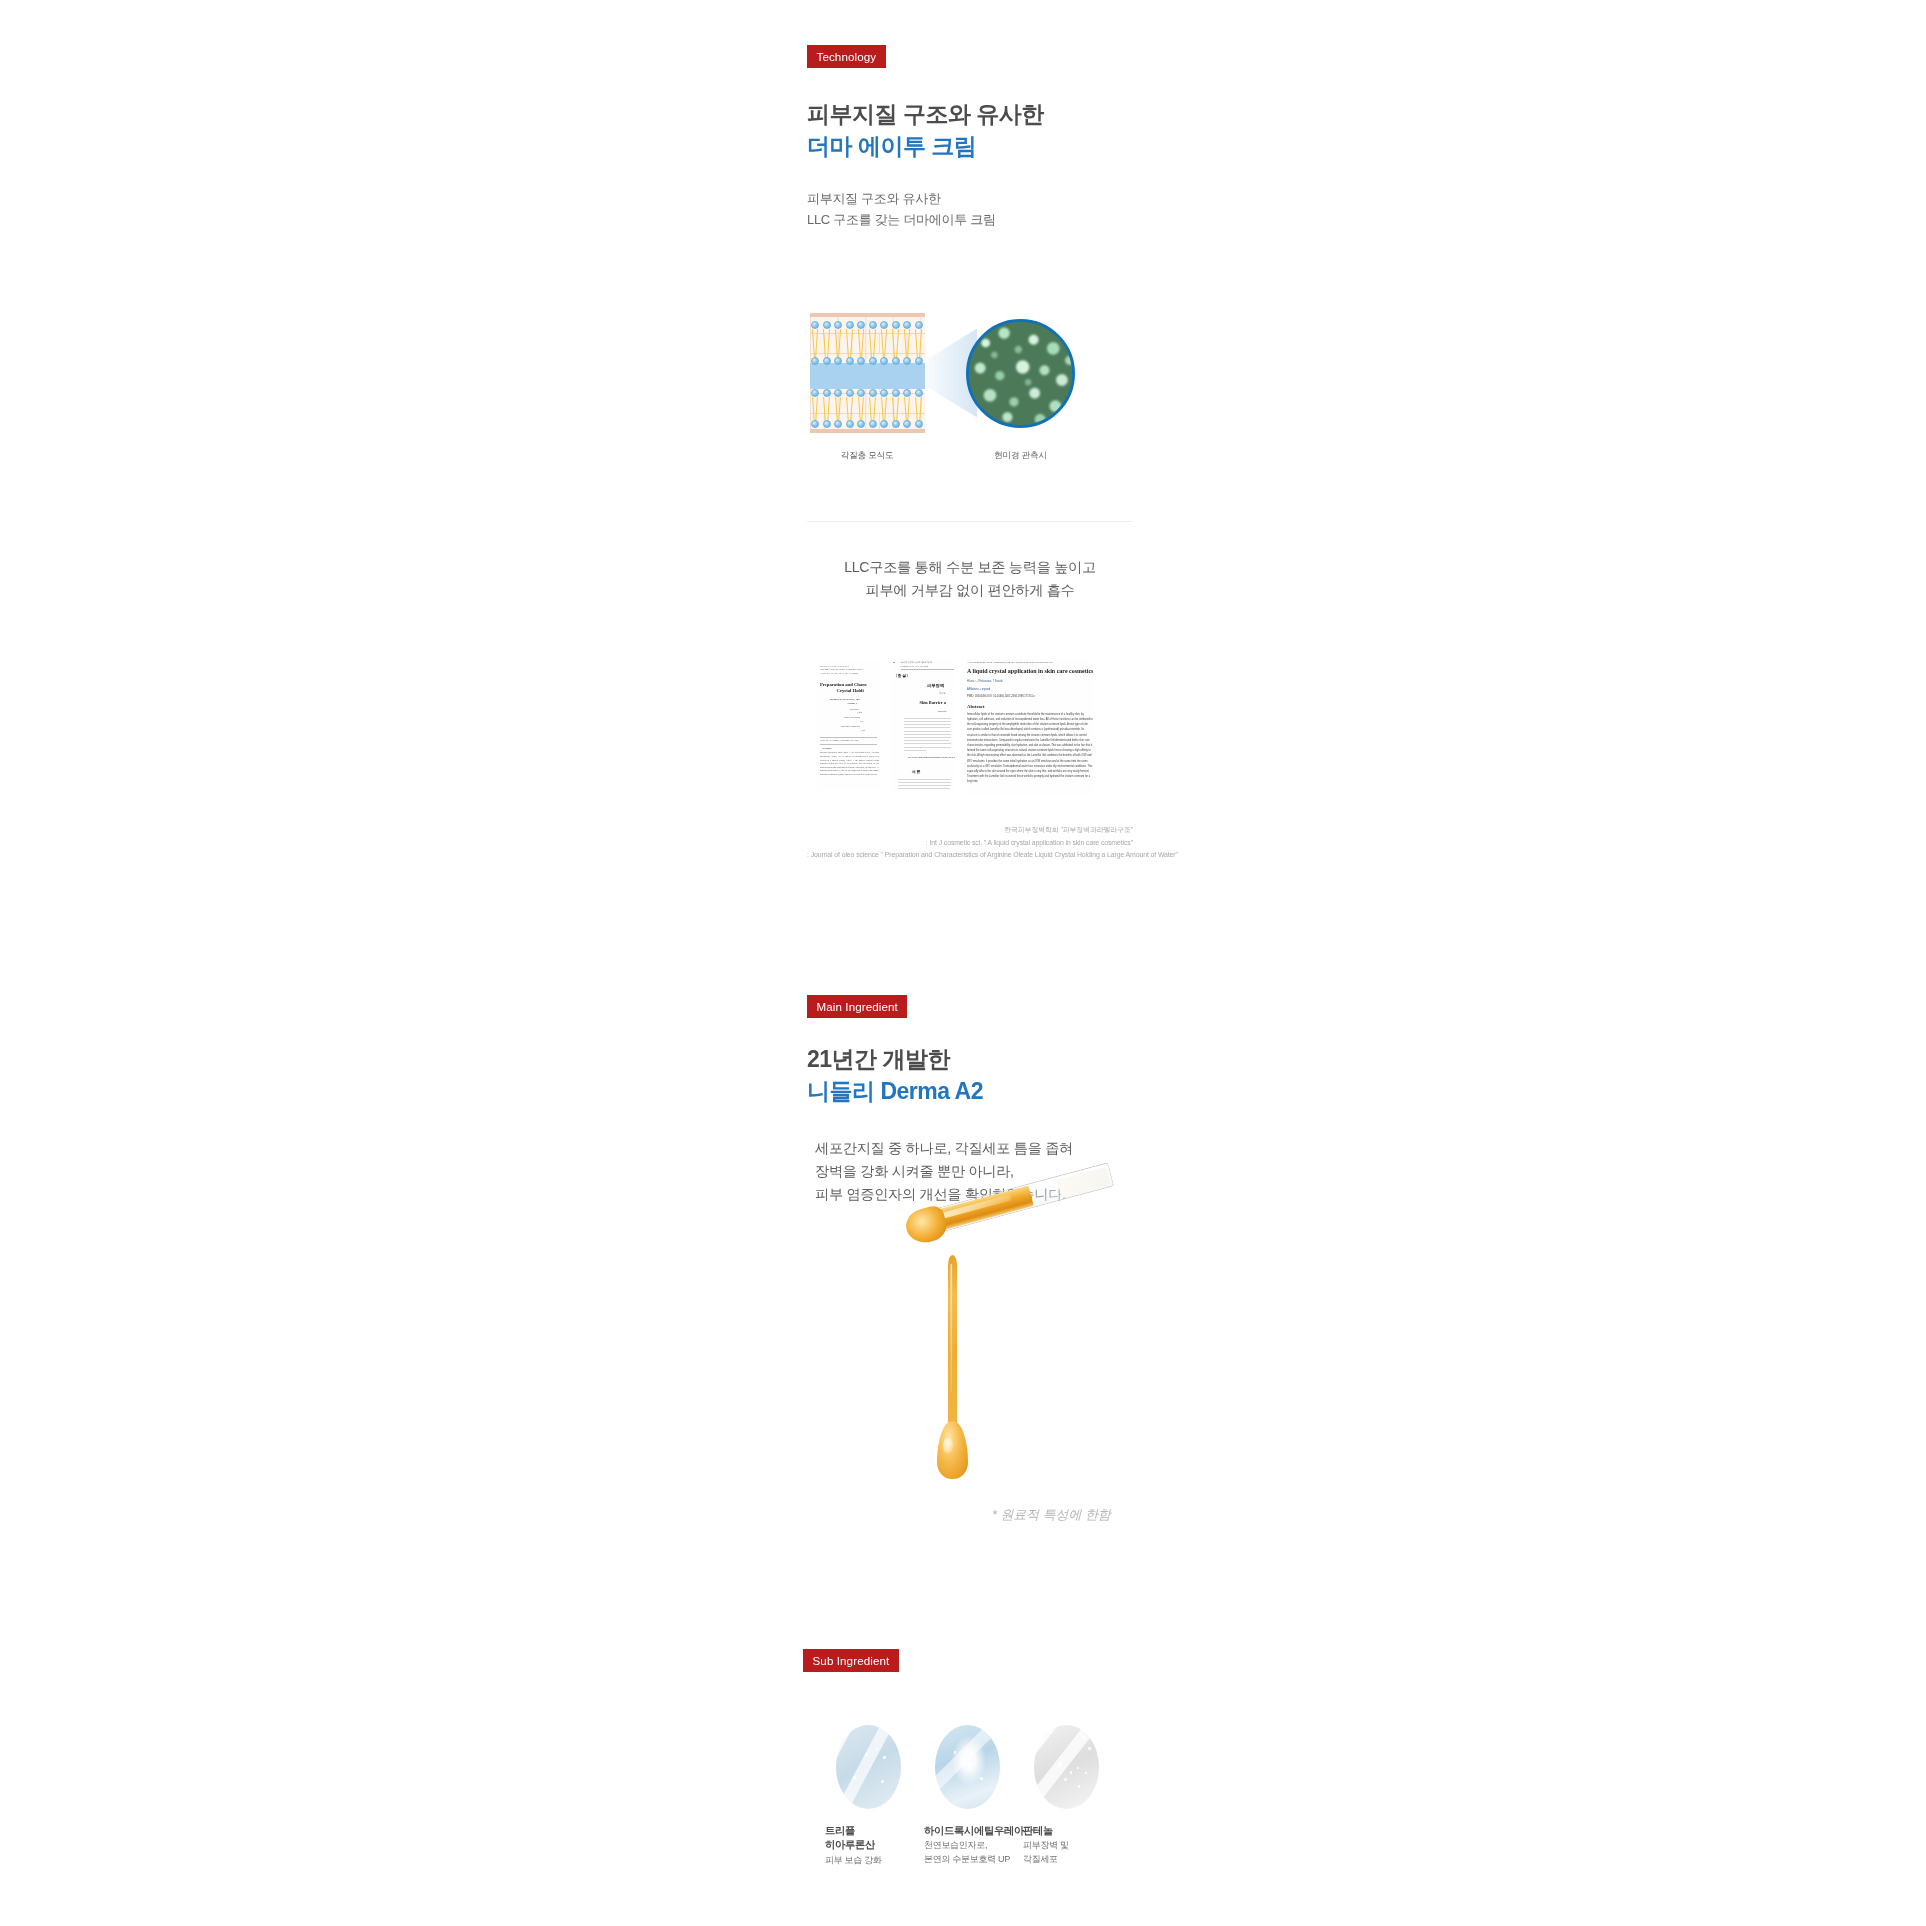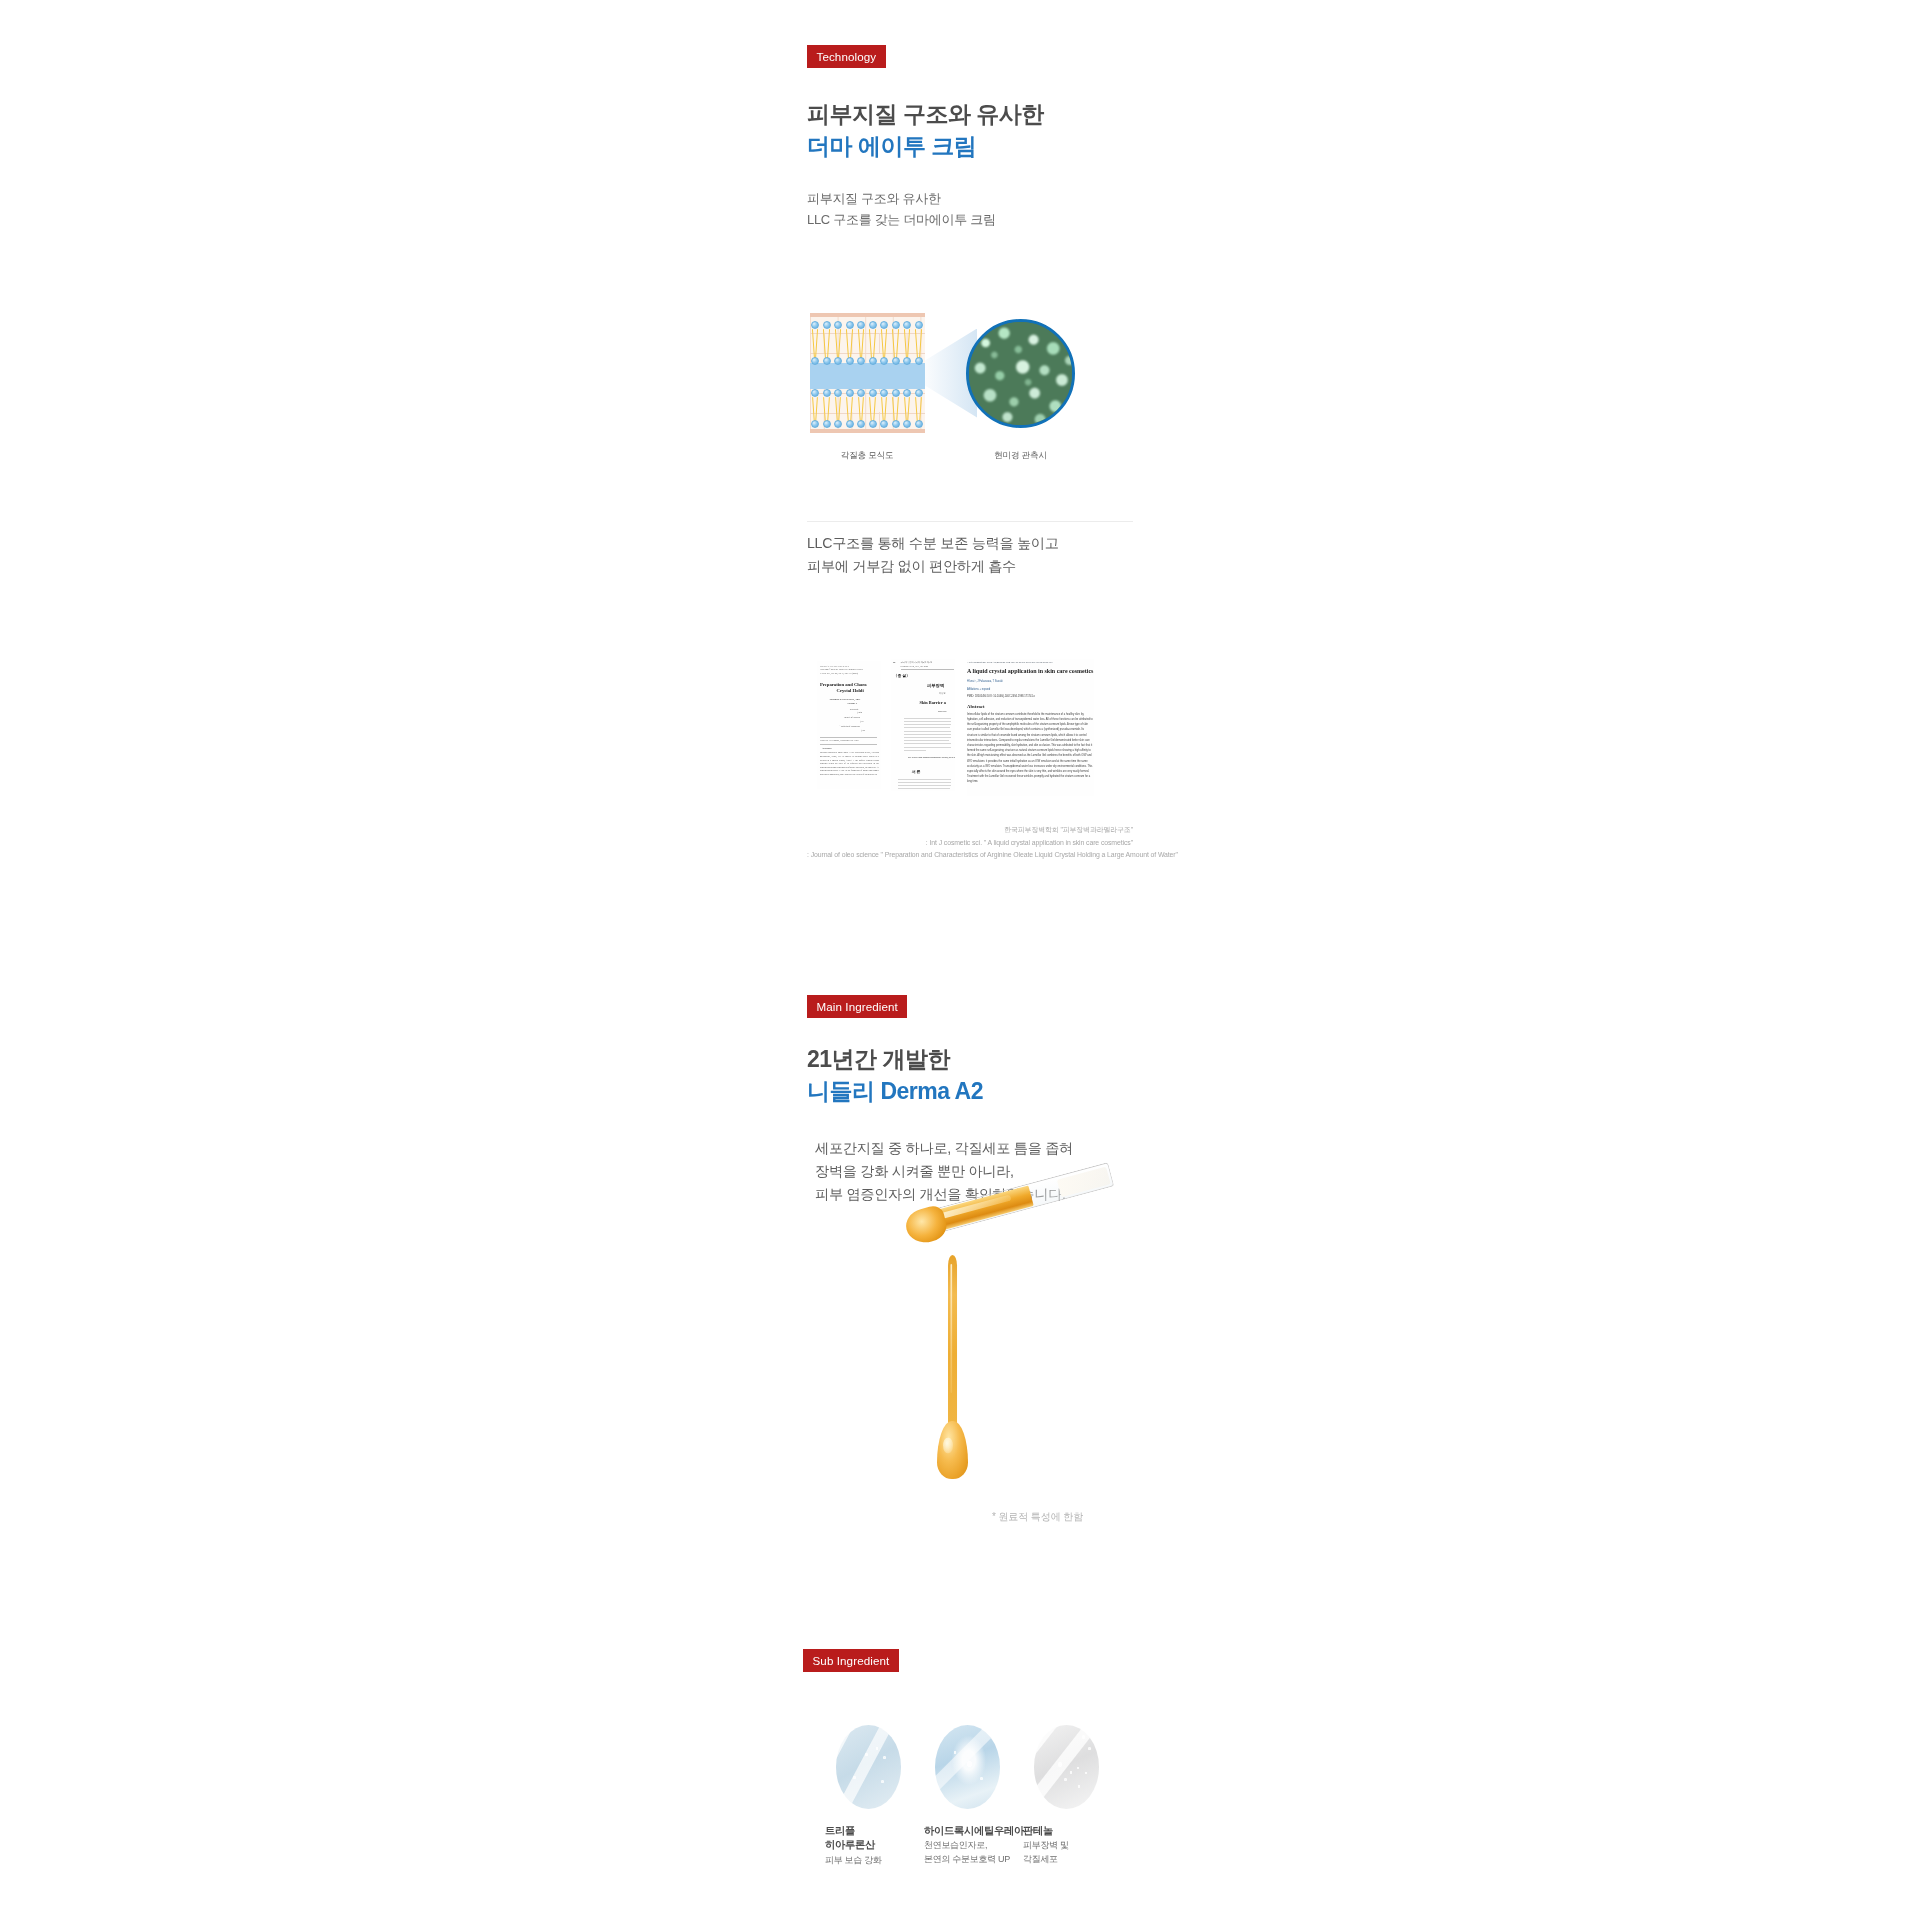--- a/index.html
+++ b/index.html
@@ -298,24 +298,25 @@
     transform:scaleY(1.12);
   }
   .drop:before{
     content:"";position:absolute;left:6px;top:14.6px;width:9.5px;height:14.6px;
     background:radial-gradient(ellipse at 40% 35%, rgba(255,252,235,.9), rgba(255,240,200,0));
     border-radius:50%;
   }
   .dropnote{
     position:absolute;
     left:185px; bottom:3.4px;
-    font-size:10px;
+    font-size:13px;
     color:#b4b4b4;
     letter-spacing:-0.1px;
     white-space:nowrap;
+    font-style:italic;
   }
 
   
   .subs{
     display:flex;
     justify-content:space-between;
     width:284px;
     margin-left:18px;
   }
   .sub{
@@ -479,21 +480,21 @@
     <div style="position:relative;margin-top:7.8px;height:13px;">
       <div class="cap" style="position:absolute;left:2.6px;width:115px;">각질층 모식도</div>
       <div class="cap" style="position:absolute;left:159px;width:109px;">현미경 관측시</div>
     </div>
   </div>
 
   <div class="col" style="top:521px;">
     <div class="divider"></div>
   </div>
 
-  <div class="col" style="top:532px;">
+  <div class="col" style="top:556px;text-align:center;">
     <div class="lead-copy">LLC구조를 통해 수분 보존 능력을 높이고</div>
     <div class="lead-copy">피부에 거부감 없이 편안하게 흡수</div>
   </div>
 
   <div class="col" style="top:658px;">
     <div class="papers">
 
       <div class="paper" style="left:9.5px;top:3.4px;width:64px;height:128px;">
         <div class="ptiny" style="left:3.4px;top:3.4px;font-size:2.2px;">JOURNAL OF OLEO SCIENCE</div>
         <div class="ptiny" style="left:3.4px;top:6.9px;font-size:2.2px;">Copyright ©2005 by Japan Oil Chemists' Society</div>

